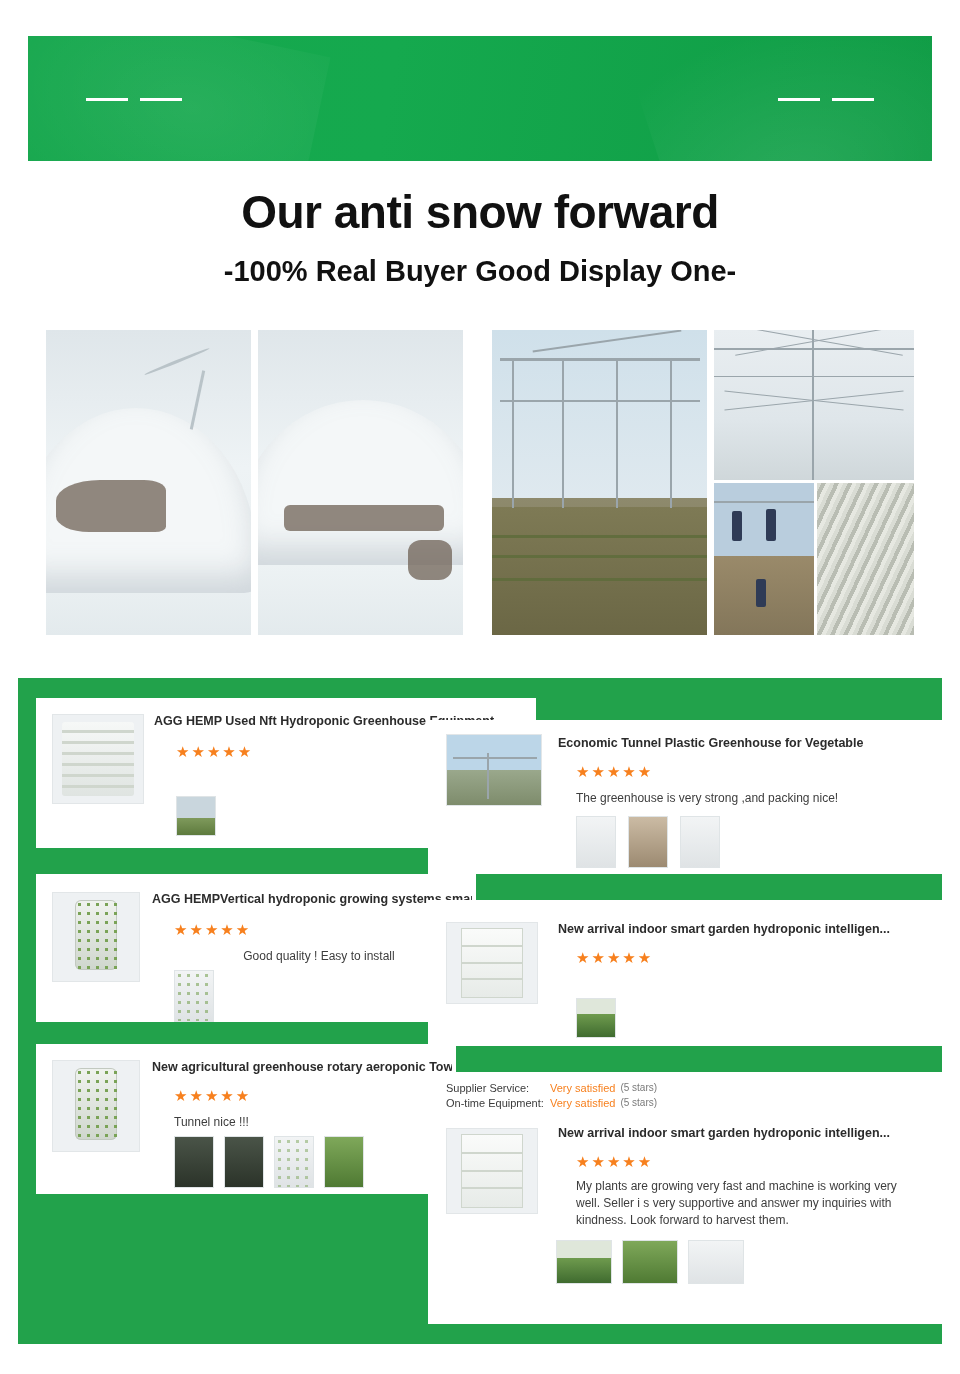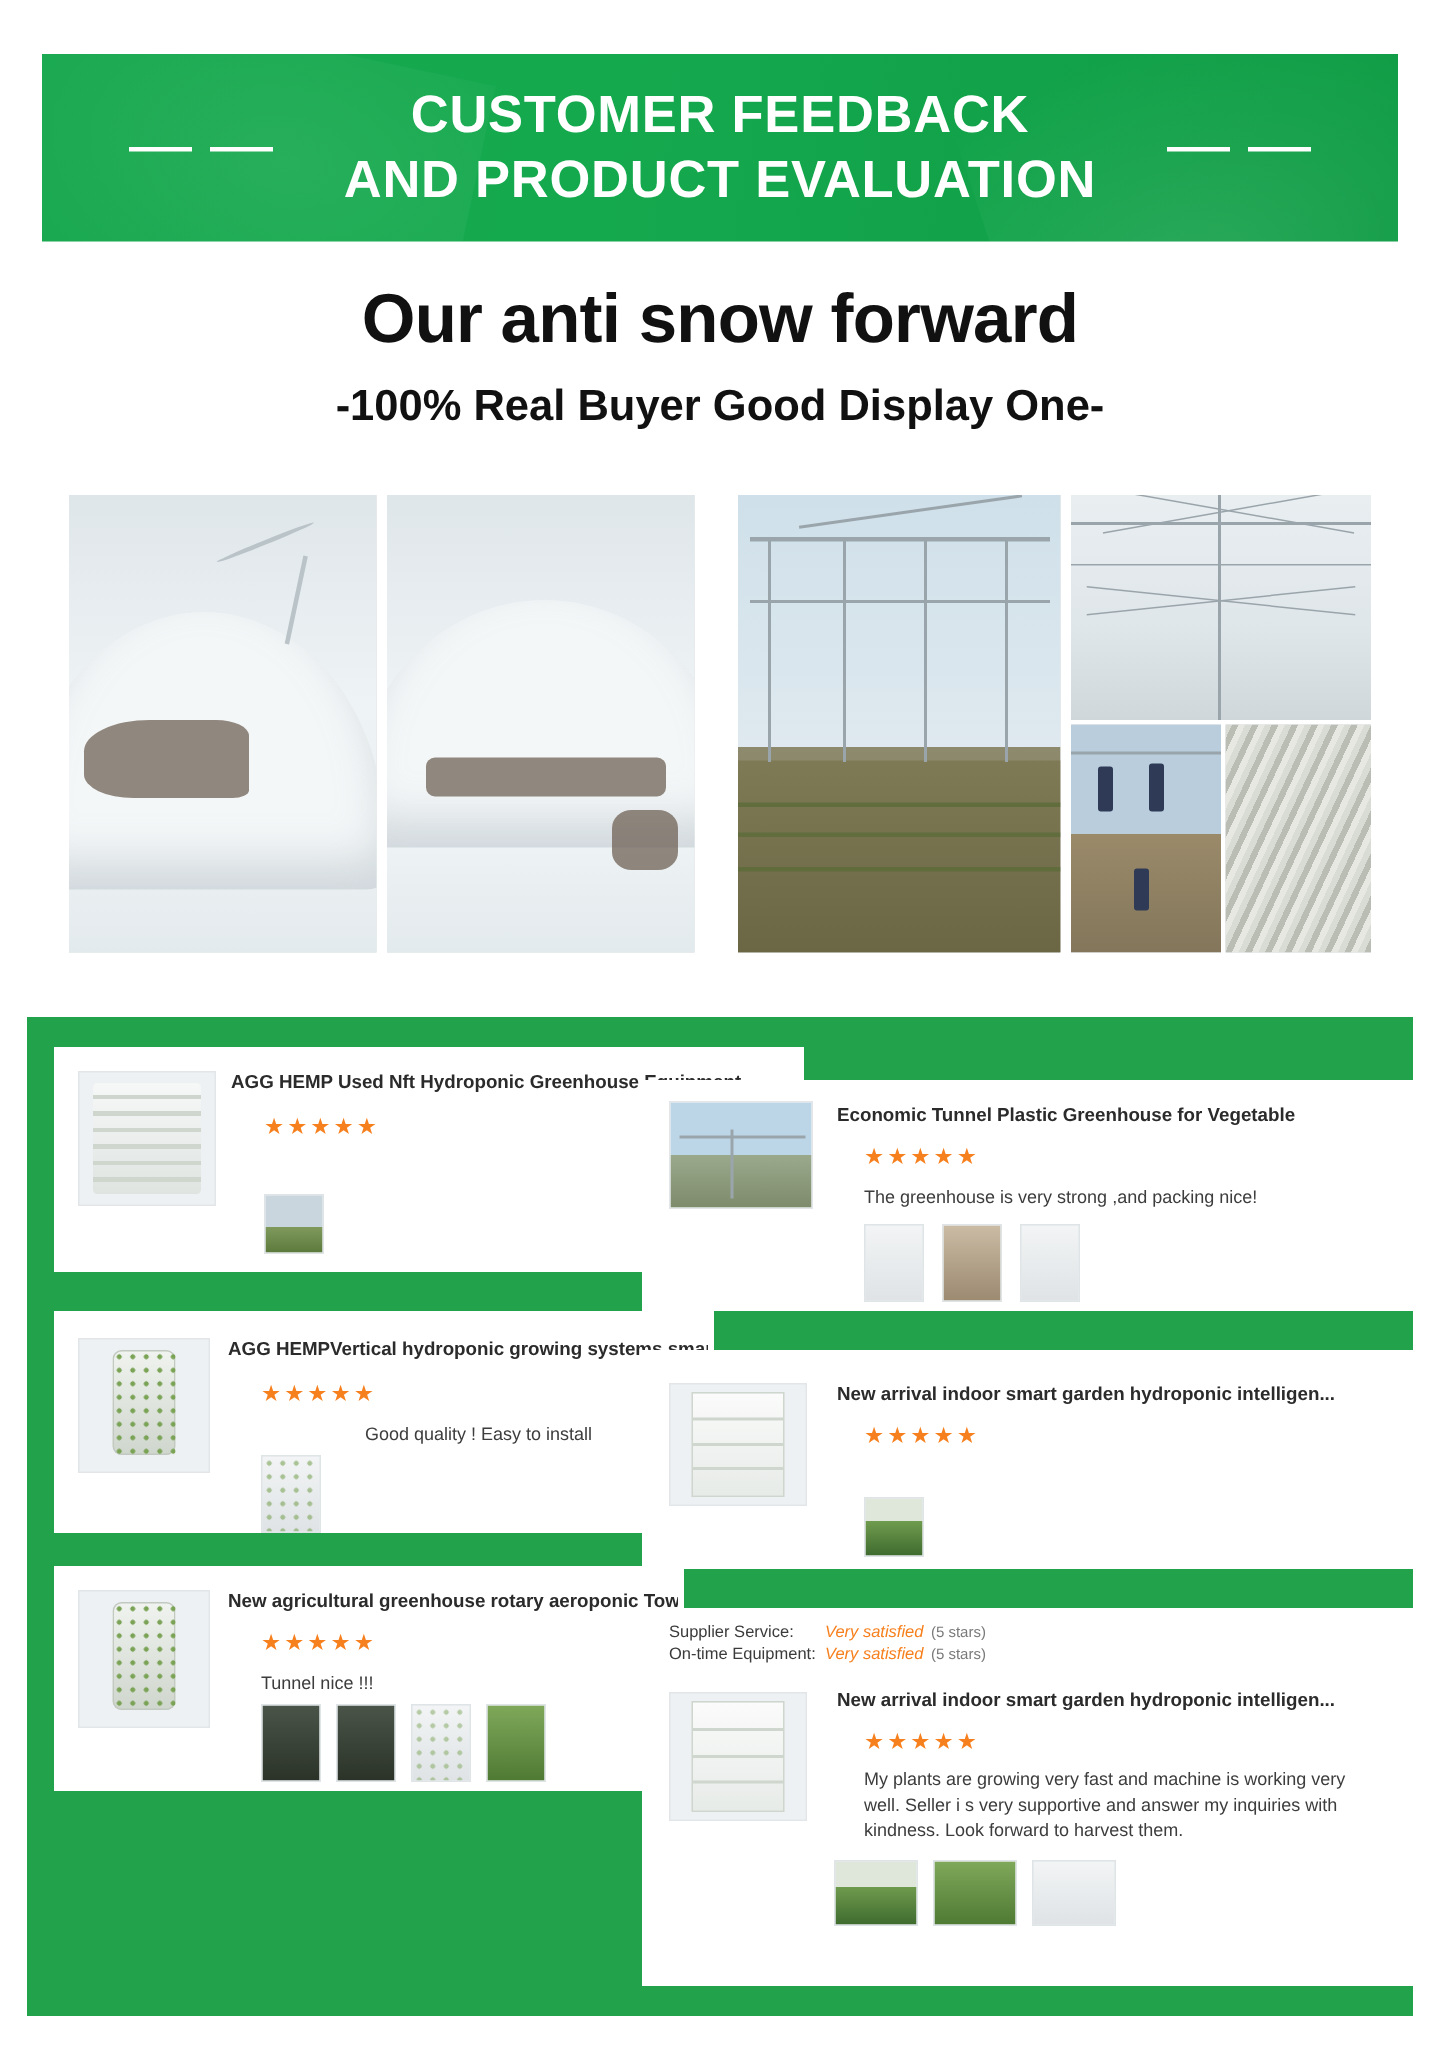--- a/index.html
+++ b/index.html
@@ -178,23 +178,23 @@
   .mini {
     width: 40px; height: 40px;
     background: #e9edef;
     border: 1px solid #dfe4e6;
     overflow: hidden;
     position: relative;
   }
   .mini.tall { width: 40px; height: 52px; }
 
   .svc-block { position: absolute; font-size: 11px; color: #3b3b3b; }
-  .svc-row { display: flex; align-items: center; margin-bottom: 3px; }
+  .svc-row { display: flex; align-items: flex-start; margin-bottom: 3px; }
   .svc-label { width: 104px; color: #3b3b3b; }
-  .svc-val { color: #f7801e; font-style: italic; }
+  .svc-val { color: #f7801e; }
   .svc-paren { color: #7a7a7a; font-size: 10px; margin-left: 5px; }
 
   
   .f-green  { background: linear-gradient(#7fa85a, #4f7a33); }
   .f-greenh { background: linear-gradient(#c9d6dd 0 55%, #7f9a5c 55%, #5d7a3d 100%); }
   .f-plant  { background: linear-gradient(#dfe7da 0 40%, #6f9b4e 40%, #3f6b2f 100%); }
   .f-dark   { background: linear-gradient(#4a5448, #2b3329); }
   .f-white  { background: linear-gradient(#f2f4f5, #dfe3e5); }
   .f-brown  { background: linear-gradient(#cbbba4, #9c8a71); }
   .f-sky    { background: linear-gradient(#bcd6e8 0 50%, #9aa88c 50%, #7e8c6c 100%); }
@@ -227,24 +227,20 @@
 </head>
 <body>
 
 <div class="banner">
   <div class="banner-swoosh"></div>
   <div class="banner-swoosh2"></div>
   <div class="banner-line bl1"></div>
   <div class="banner-line bl2"></div>
   <div class="banner-line bl3"></div>
   <div class="banner-line bl4"></div>
-  <div class="banner-text">
-    <div>CUSTOMER FEEDBACK</div>
-    <div>AND PRODUCT EVALUATION</div>
-  </div>
 </div>
 
 <div class="h-main">Our anti snow forward</div>
 <div class="h-sub">-100% Real Buyer Good Display One-</div>
 
 <div class="photo ph-snow1">
   <div class="snow-bg"></div>
   <div class="snow-ground"></div>
   <div class="snow-tunnel" style="left:-30px; top:78px; width:240px; height:185px;"></div>
   <div class="snow-dirt" style="left:10px; top:150px; width:110px; height:52px; border-radius:40% 20% 10% 30%;"></div>

